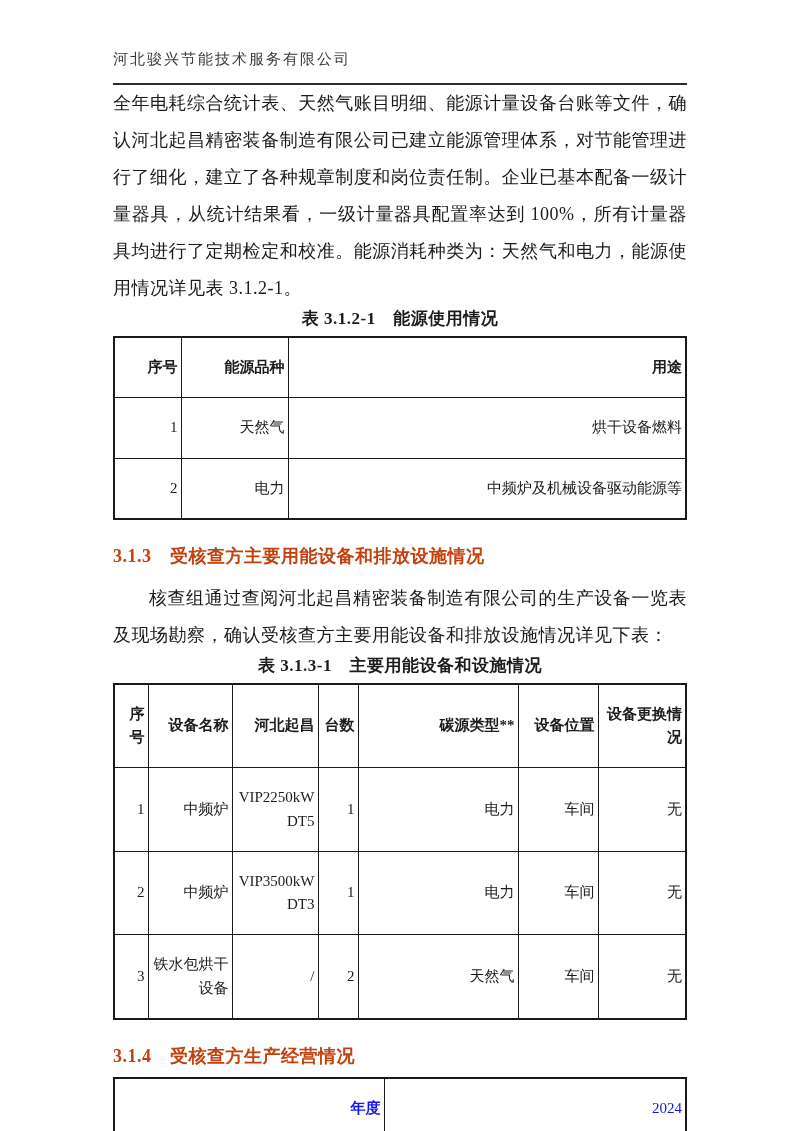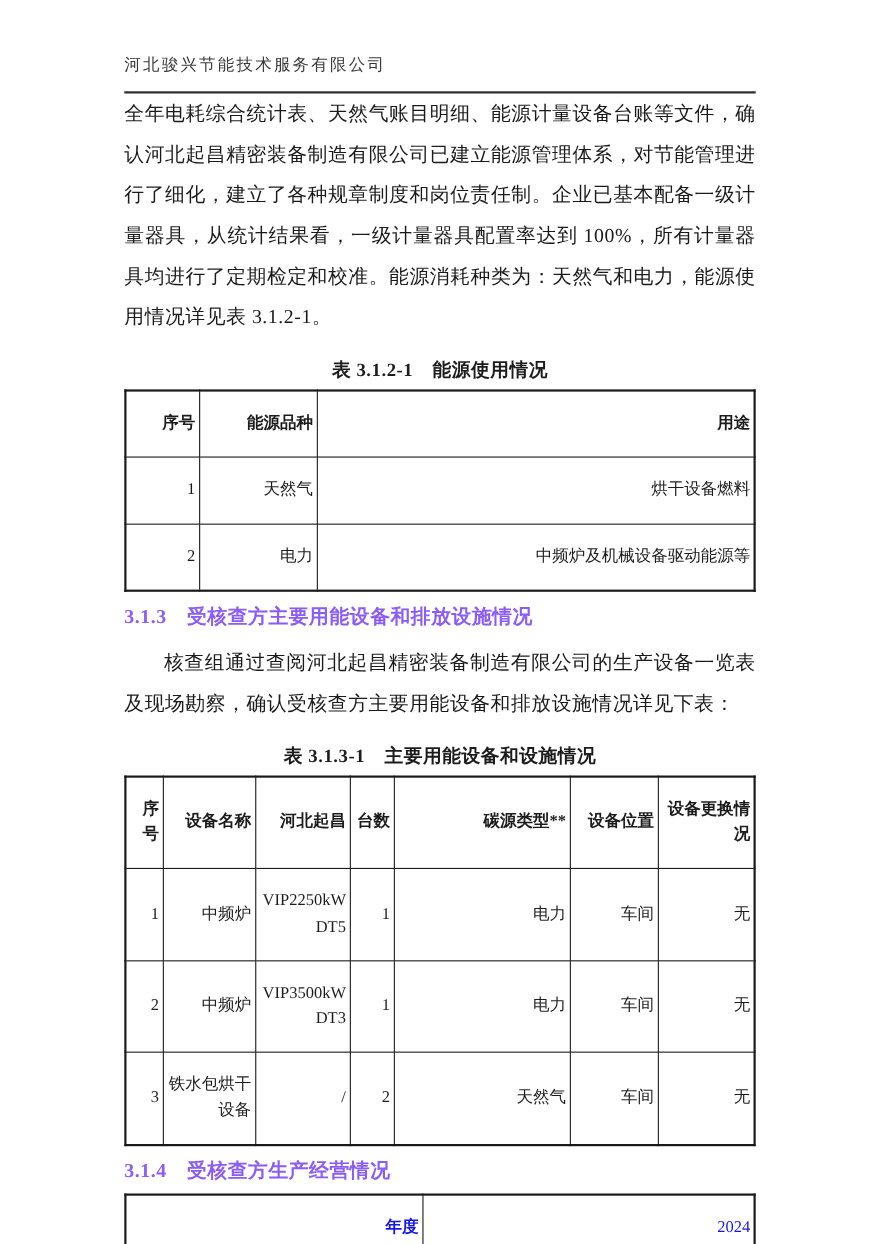--- a/index.html
+++ b/index.html
@@ -26,21 +26,20 @@
     text-align: justify;
     letter-spacing: 0.5px;
     color: #1a1a1a;
   }
   .p.indent { text-indent: 2em; margin-top: 12px; }
 
   .tbl-title {
     font-weight: bold;
     text-align: center;
     font-size: 17px;
-    margin-top: 18px;
     letter-spacing: 0.5px;
   }
 
   table {
     border-collapse: collapse;
     width: 100%;
     table-layout: fixed;
     border: 2px solid #1a1a1a;
   }
   th, td {
@@ -54,23 +53,23 @@
   }
   th { font-weight: bold; }
 
   .t1 { margin-top: 6px; }
   .t1 th { height: 28px; }
   .t1 td { height: 27px; }
 
   .h2 {
     font-weight: bold;
     font-size: 18px;
-    margin-top: 10px;
+    margin-top: 24px;
     letter-spacing: 0.5px;
-    color: #8b5cf6;
+    color: #c2410c;
   }
 
   .t2 { margin-top: 6px; }
   .t2 th { height: 56px; }
   .t2 td { height: 52px; }
 
   .t3 { margin-top: 9px; }
   .t3 td { height: 39px; color: var(--accent, #1616e8); }
   .t3 td.label { font-weight: bold; }
 

